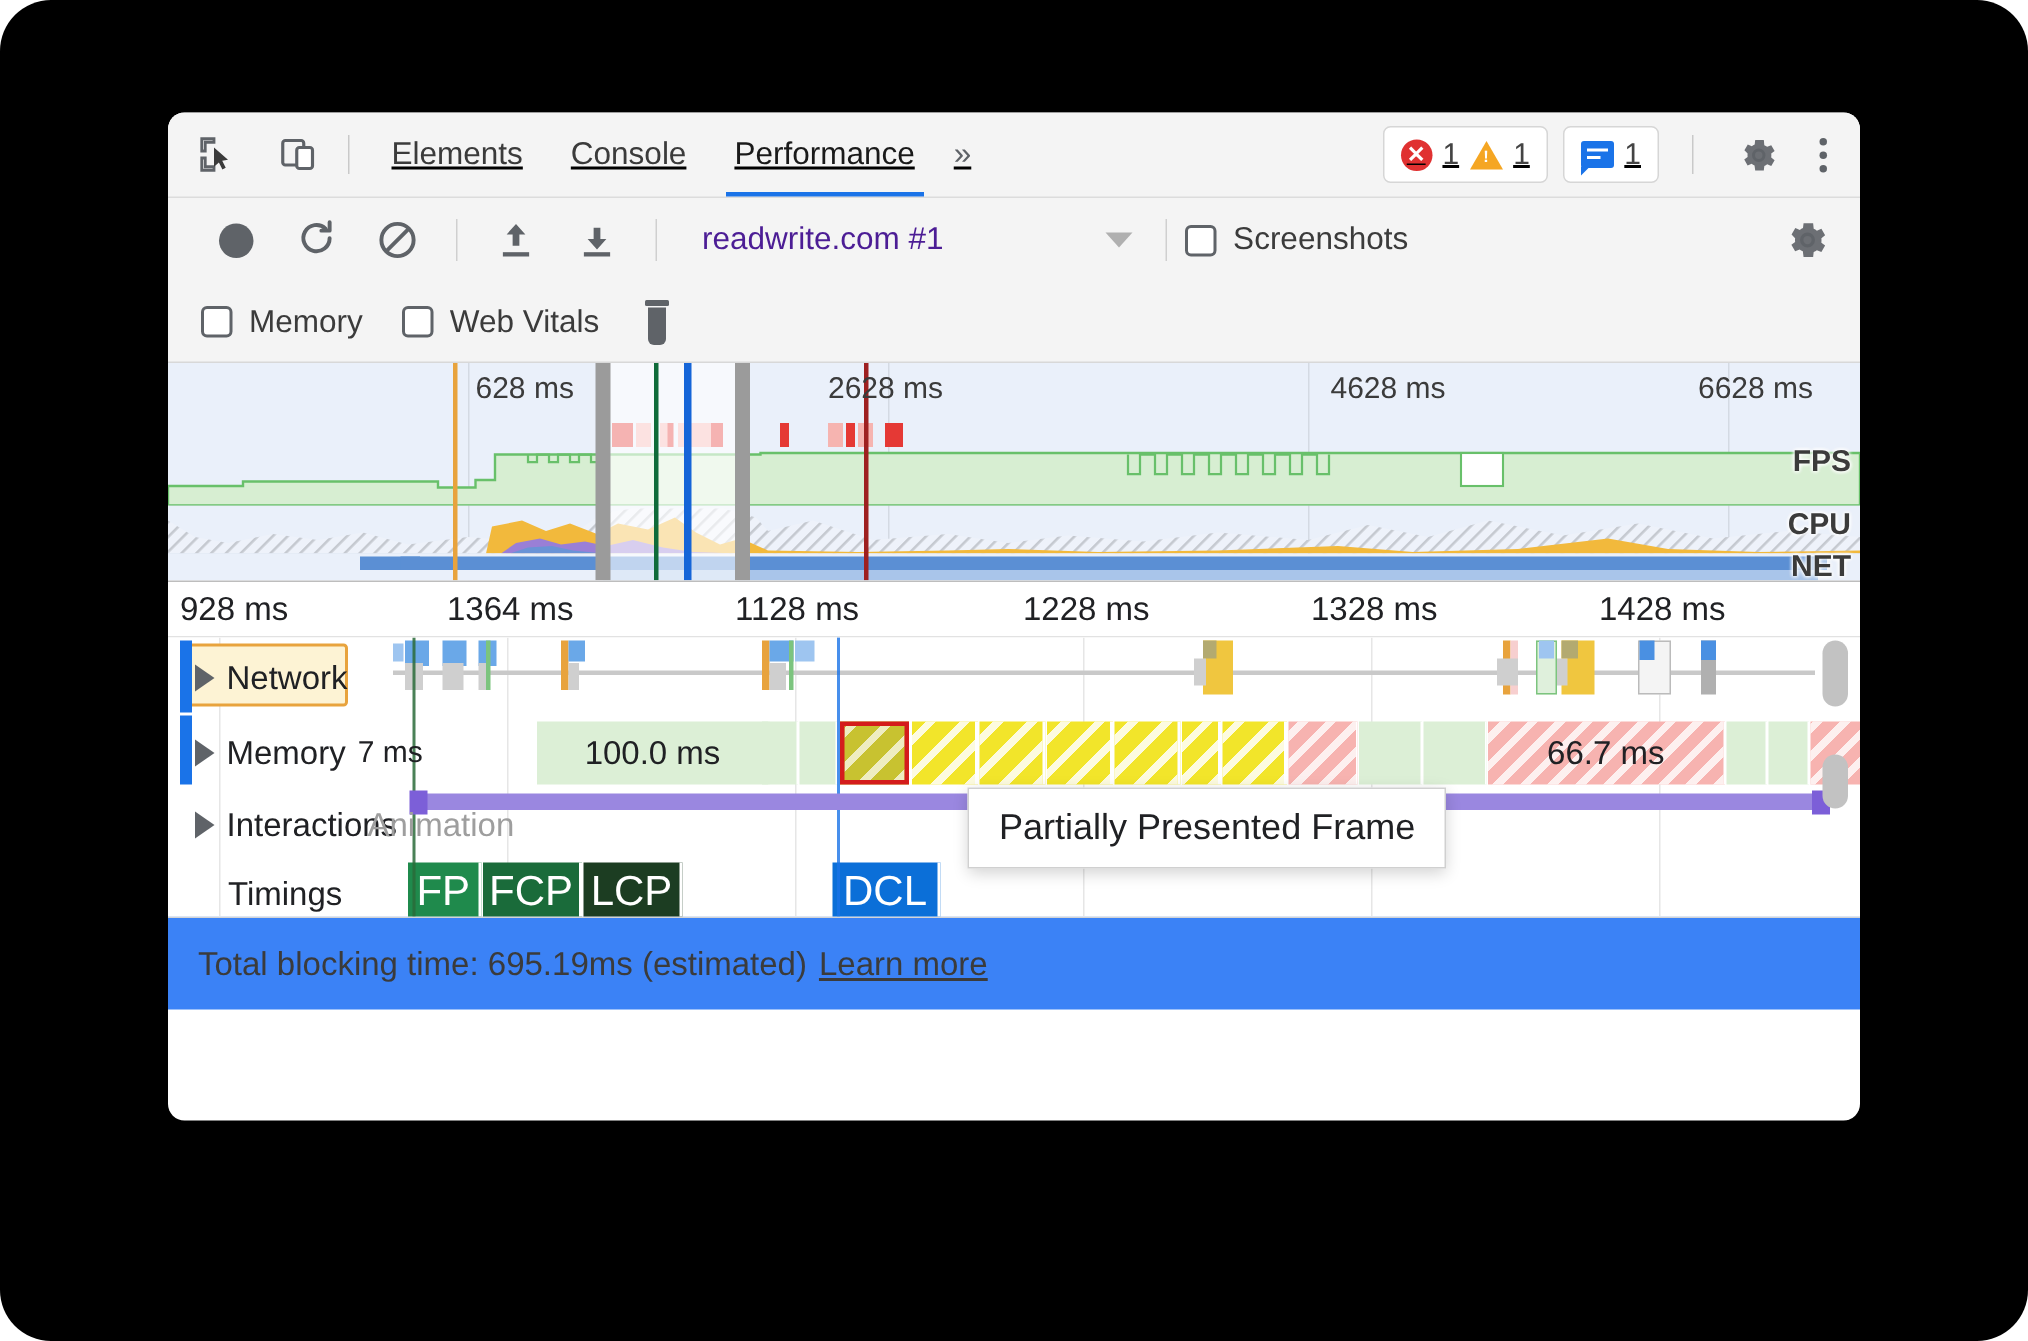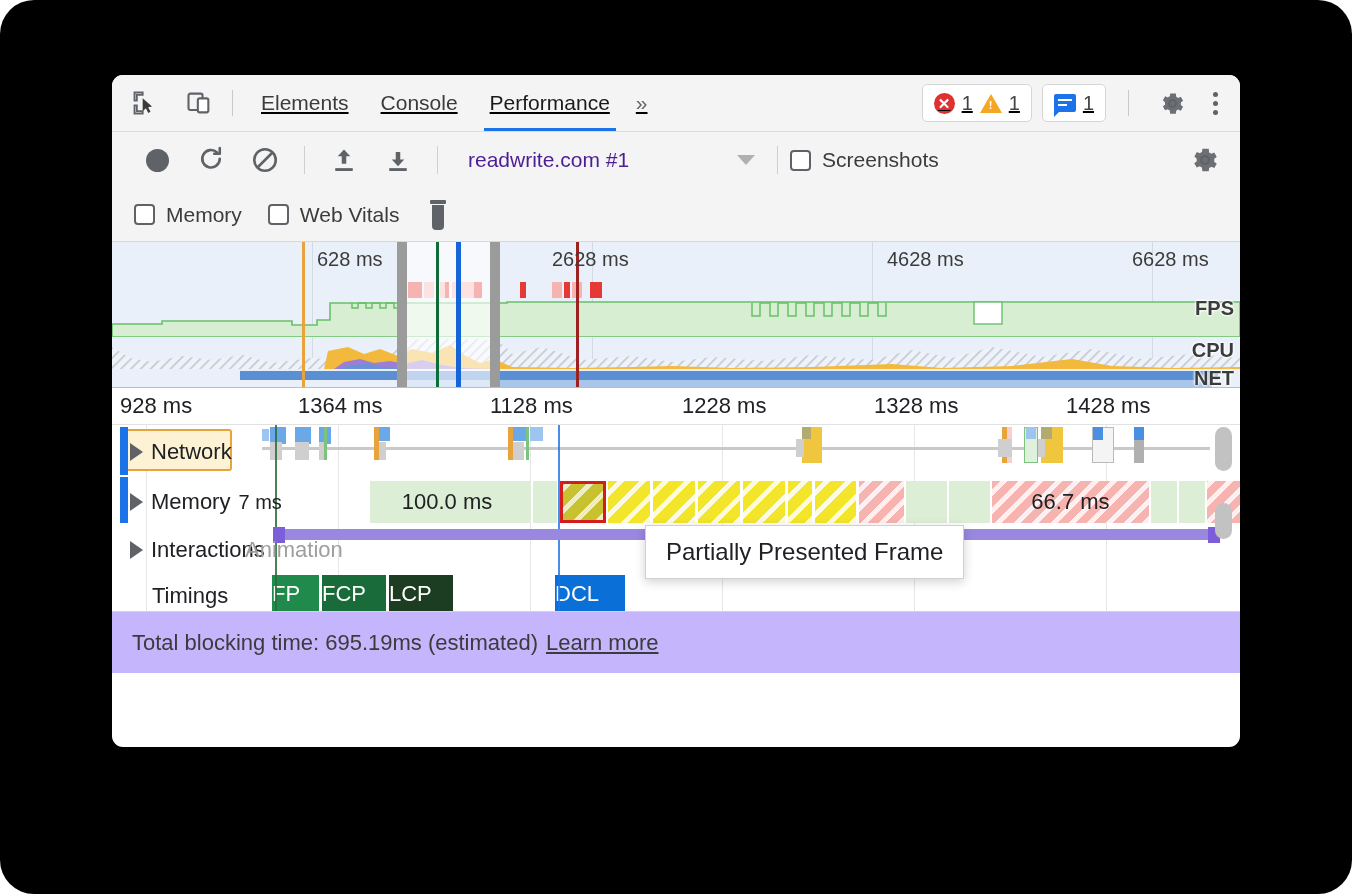--- a/index.html
+++ b/index.html
@@ -193,21 +193,21 @@
   }
   .flabel {
     position:absolute; top:50%; transform: translateY(-50%);
     width:100%; text-align:center; font-size: 22px; color:#202124;
     pointer-events:none;
   }
 
   
   .tchip {
     position:absolute; top:0; height: 38px; display:flex; align-items:center;
-    justify-content:flex-start; color:#fff; font-size: 22px;
+    justify-content:center; color:#fff; font-size: 28px;
     border-right: 2px solid #fff;
   }
 
   
   #tooltip {
     position: absolute; background: #fff; border: 1px solid #d0d0d0;
     box-shadow: 0 3px 10px rgba(0,0,0,.18);
     padding: 12px 20px; display:flex; align-items:center; gap: 11px;
     z-index: 30; white-space: nowrap;
   }
@@ -219,21 +219,21 @@
   .anim-cap { position:absolute; width:12px; height:16px; background:#7c5fd8; z-index:4; }
 
   
   .sbthumb {
     position: absolute; right: 8px; width: 17px; border-radius: 9px;
     background: #c2c2c2; z-index: 20;
   }
 
   
   #statusbar {
-    height: 62px; background: #c4b5fd; border-top: 1px solid #d4d4d4;
+    height: 62px; background: #3b82f6; border-top: 1px solid #d4d4d4;
     display: flex; align-items: center; padding-left: 20px; gap: 8px;
   }
   #status-text { font-size: 22px; color: #3b3b3b; }
   #status-link { font-size: 22px; color: #3b3b3b; text-decoration: underline; cursor: pointer; }
 
   svg { display: block; }
 </style>
 </head>
 <body>
 
@@ -496,21 +496,21 @@
     </div>
 
     <div class="trackrow" style="top:52px;height:48px">
       <div class="selbar" style="top:0;height:46px"></div>
       <div class="track-title" style="top:12px">
         <span class="tri"></span>
         <span>Memory</span>
         <span style="font-size:20px;color:#202124">7 ms</span>
       </div>
       <div style="position:absolute;left:0;right:0;top:4px;height:42px">
-        <div class="frame f-green" style="left:258px;width:155px">
+        <div class="frame f-green" style="left:246px;width:155px">
           <span class="flabel">100.0 ms</span>
         </div>
         <div class="frame f-green" style="left:396px;width:24px"></div>
         <div class="frame f-green" style="left:421px;width:25px"></div>
         <div class="frame f-sel" style="left:448px;width:46px"></div>
         <div class="frame f-yellow" style="left:496px;width:44px"></div>
         <div class="frame f-yellow" style="left:541px;width:44px"></div>
         <div class="frame f-yellow" style="left:586px;width:44px"></div>
         <div class="frame f-yellow" style="left:631px;width:44px"></div>
         <div class="frame f-yellow" style="left:676px;width:26px"></div>

